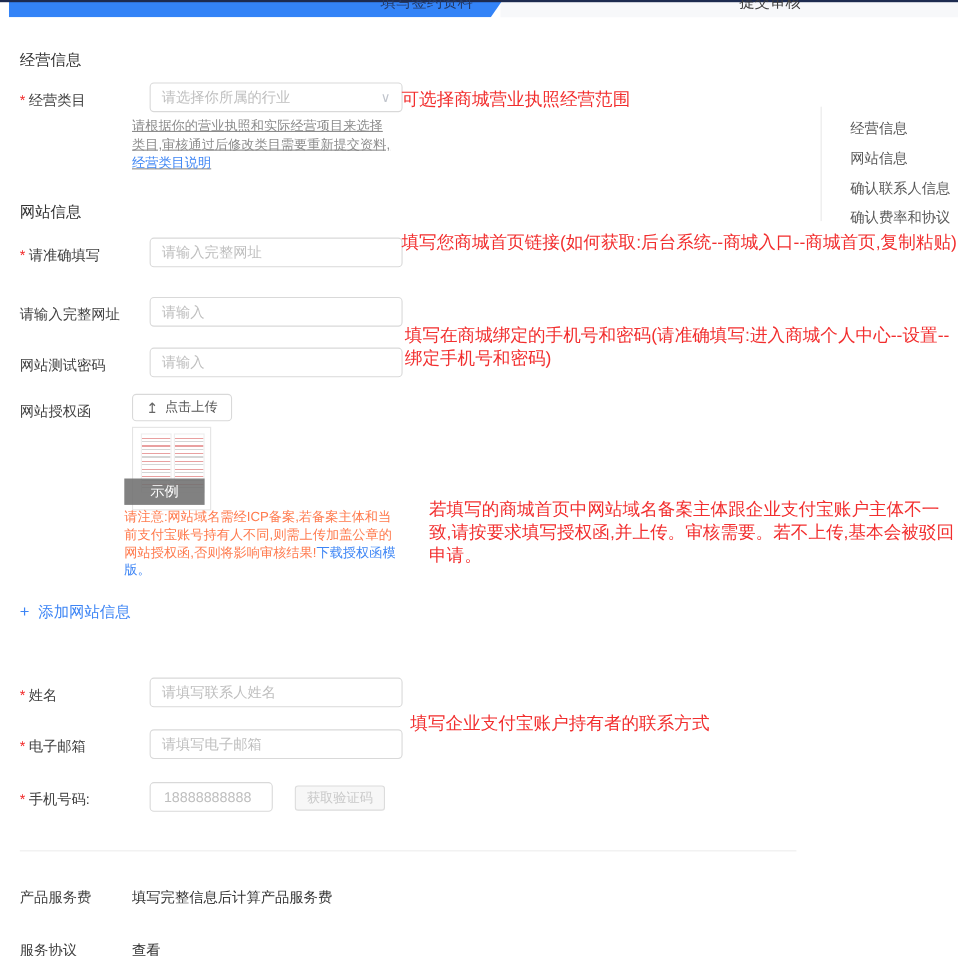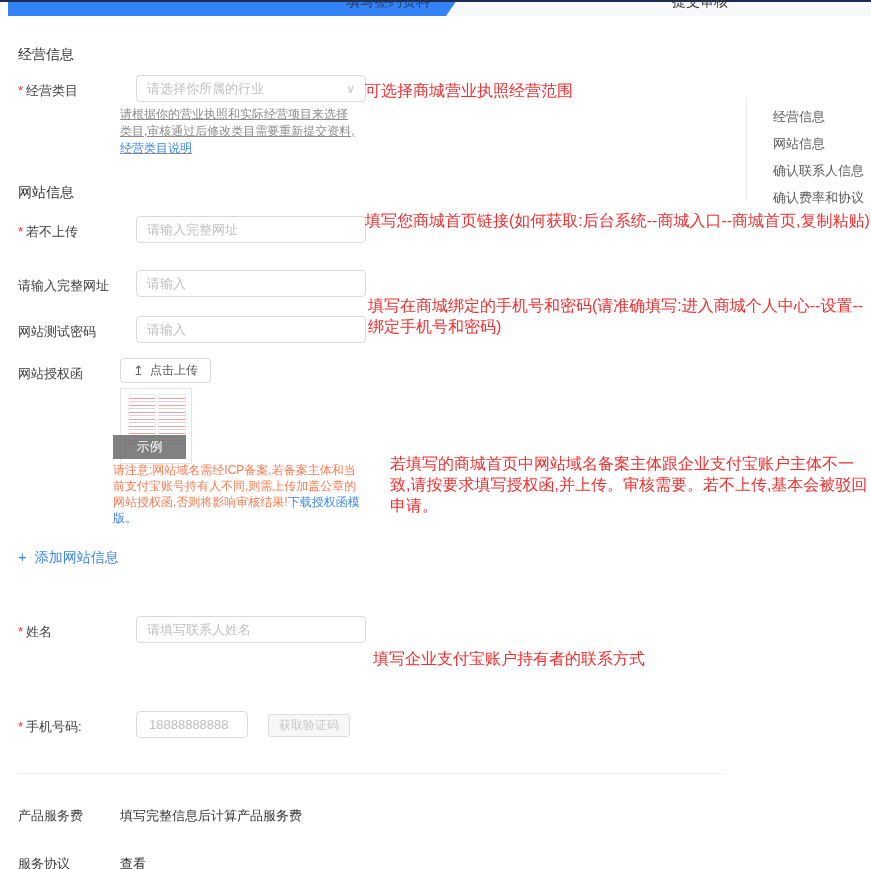--- a/index.html
+++ b/index.html
@@ -88,21 +88,21 @@
     </div>
   </div>
   <div class="help">
     <span>请根据你的营业执照和实际经营项目来选择类目,审核通过后修改类目需要重新提交资料,</span><a class="blue">经营类目说明</a>
   </div>
   <div class="anno" style="left:365px;top:80px;white-space:nowrap">可选择商城营业执照经营范围</div>
 
   <div class="sec-title" style="top:184px">网站信息</div>
 
   <div class="row" style="top:216px">
-    <span class="lblwrap"><span class="req">*</span><span>若不上传</span></span>
+    <span class="lblwrap"><span class="req">*</span><span>请准确填写</span></span>
     <input class="ctrl txt" type="text" placeholder="请输入完整网址" style="">
   </div>
   <div class="anno" style="left:365px;top:210px;width:506px">填写您商城首页链接(如何获取:后台系统--商城入口--商城首页,复制粘贴)</div>
 
   <div class="row" style="top:270px">
     <span class="lblwrap">请输入完整网址</span>
     <input class="ctrl txt" type="text" placeholder="请输入" style="">
   </div>
 
   <div class="row" style="top:316px">
@@ -136,20 +136,24 @@
     <span class="plus">+</span><span>添加网站信息</span>
   </a>
 
 
   <div class="row" style="top:616px">
     <span class="lblwrap"><span class="req">*</span><span>姓名</span></span>
     <input class="ctrl txt" type="text" placeholder="请填写联系人姓名" style="">
   </div>
   <div class="anno" style="left:373px;top:648px;white-space:nowrap">填写企业支付宝账户持有者的联系方式</div>
 
+  <div class="row" style="top:663px">
+    <span class="lblwrap"><span class="req">*</span><span>电子邮箱</span></span>
+    <input class="ctrl txt" type="text" placeholder="请填写电子邮箱" style="">
+  </div>
 
   <div class="row" style="top:711px">
     <span class="lblwrap"><span class="req">*</span><span>手机号码:</span></span>
     <input class="ctrl txt" style="width: 112px; padding-left: 12px;" type="text" placeholder="18888888888">
     <button class="code-btn">获取验证码</button>
   </div>
 
   <div class="divider"></div>
 
   <div class="row" style="top:800px">

